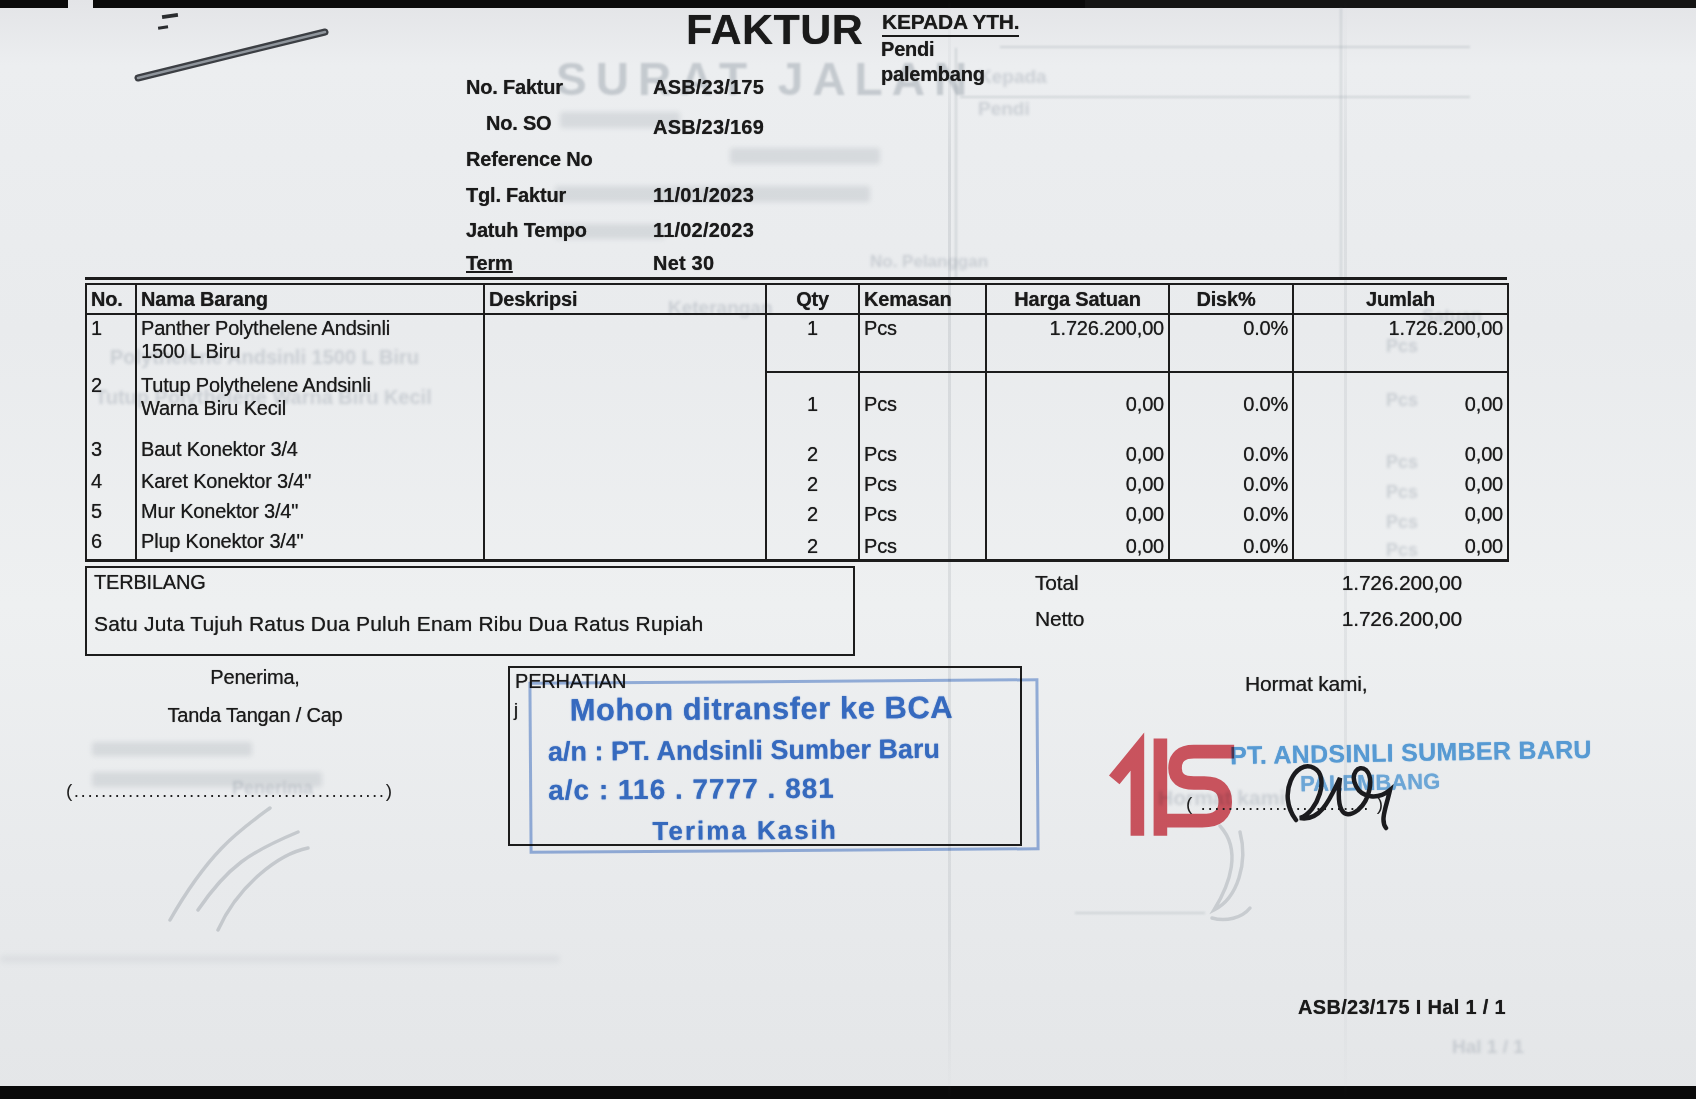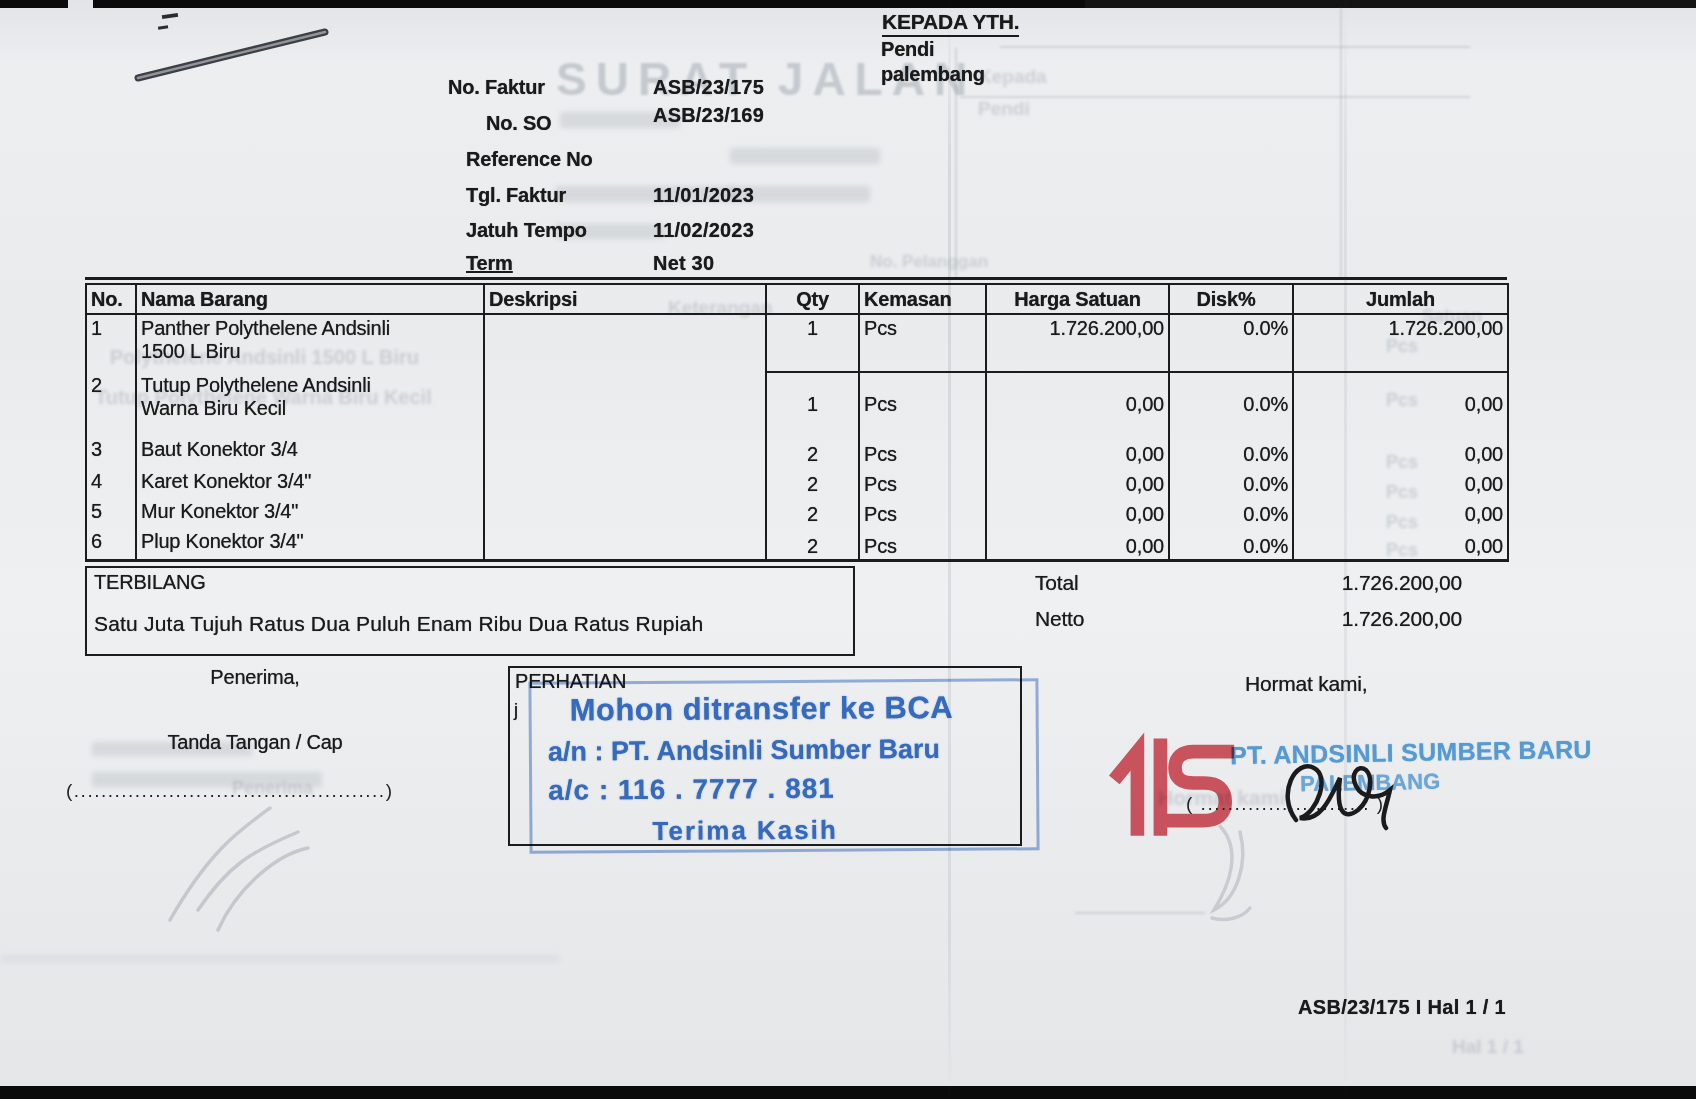--- a/index.html
+++ b/index.html
@@ -89,28 +89,29 @@
   <div class="abs ghost2" style="left:1386px;top:512px;font-size:18px;">Pcs</div>
   <div class="abs ghost2" style="left:1386px;top:540px;font-size:18px;">Pcs</div>
   <div class="abs smudge" style="left:92px;top:742px;width:160px;height:14px;"></div>
   <div class="abs smudge" style="left:92px;top:772px;width:230px;height:15px;"></div>
   <div class="abs ghost2" style="left:232px;top:778px;font-size:18px;">Penerima</div>
   <div class="abs ghost2" style="left:1158px;top:786px;font-size:21px;">Hormat kami</div>
   <div class="abs gline" style="left:1075px;top:912px;width:130px;height:2px;"></div>
   <div class="abs smudge" style="left:0px;top:955px;width:560px;height:8px;opacity:.5;"></div>
   <div class="abs ghost2" style="left:1452px;top:1036px;font-size:19px;">Hal 1 / 1</div>
 
+  <div class="abs title ink" style="left:686px;top:5px;">FAKTUR</div>
   <div class="abs kepada-label ink" style="left:882px;top:10px;">KEPADA YTH.</div>
   <div class="abs kepada-line ink" style="left:881px;top:38px;">Pendi</div>
   <div class="abs kepada-line ink" style="left:881px;top:63px;">palembang</div>
 
-  <div class="abs fld-label ink" style="left:448px;top:76px;">No. Faktur</div>
+  <div class="abs fld-label ink" style="left:466px;top:76px;">No. Faktur</div>
   <div class="abs fld-value ink" style="left:653px;top:76px;">ASB/23/175</div>
   <div class="abs fld-label ink" style="left:486px;top:112px;">No. SO</div>
-  <div class="abs fld-value ink" style="left:653px;top:104px;">ASB/23/169</div>
+  <div class="abs fld-value ink" style="left:653px;top:116px;">ASB/23/169</div>
   <div class="abs fld-label ink" style="left:466px;top:148px;">Reference No</div>
   <div class="abs fld-value ink" style="left:653px;top:148px;"></div>
   <div class="abs fld-label ink" style="left:466px;top:184px;">Tgl. Faktur</div>
   <div class="abs fld-value ink" style="left:653px;top:184px;">11/01/2023</div>
   <div class="abs fld-label ink" style="left:466px;top:219px;">Jatuh Tempo</div>
   <div class="abs fld-value ink" style="left:653px;top:219px;">11/02/2023</div>
   <div class="abs fld-label ink" style="left:466px;top:252px;text-decoration:underline;">Term</div>
   <div class="abs fld-value ink" style="left:653px;top:252px;">Net 30</div>
 
   <div class="abs" style="left:85px;top:277px;width:1422px;height:2.5px;background:#1c1c1c;"></div>
@@ -206,21 +207,21 @@
     <div class="ink" style="position:absolute;left:7px;top:3px;font-size:20px;">TERBILANG</div>
     <div class="ink" style="position:absolute;left:7px;top:44px;font-size:21px;letter-spacing:.2px;">Satu Juta Tujuh Ratus Dua Puluh Enam Ribu Dua Ratus Rupiah</div>
   </div>
 
   <div class="abs ink" style="left:1035px;top:571px;font-size:21px;">Total</div>
   <div class="abs ink" style="left:1170px;top:571px;width:292px;text-align:right;font-size:21px;">1.726.200,00</div>
   <div class="abs ink" style="left:1035px;top:607px;font-size:21px;">Netto</div>
   <div class="abs ink" style="left:1170px;top:607px;width:292px;text-align:right;font-size:21px;">1.726.200,00</div>
 
   <div class="abs ink" style="left:90px;top:666px;width:330px;text-align:center;font-size:20px;">Penerima,</div>
-  <div class="abs ink" style="left:90px;top:731px;width:330px;text-align:center;font-size:20px;">Tanda Tangan / Cap</div>
+  <div class="abs ink" style="left:90px;top:704px;width:330px;text-align:center;font-size:20px;">Tanda Tangan / Cap</div>
   <div class="abs dotted" style="left:66px;top:780px;">(..............................................)</div>
   <svg class="abs" style="left:140px;top:790px;opacity:.45;" width="200" height="150">
     <path d="M30 130 C 70 60, 100 40, 130 18 M58 120 C 88 76, 110 62, 158 42 M78 140 C 98 96, 138 64, 168 58" stroke="#9aa1a8" stroke-width="3.5" fill="none" stroke-linecap="round"></path>
   </svg>
 
   <div class="abs" style="left:508px;top:666px;width:510px;height:176px;border:2.5px solid #1c1c1c;">
     <div class="ink" style="position:absolute;left:5px;top:2px;font-size:20px;">PERHATIAN</div>
     <div class="ink" style="position:absolute;left:4px;top:32px;font-size:18px;">j</div>
   </div>
   <div class="abs blue-frame" style="left:529px;top:680px;width:504px;height:166px;transform:rotate(-.4deg);">

